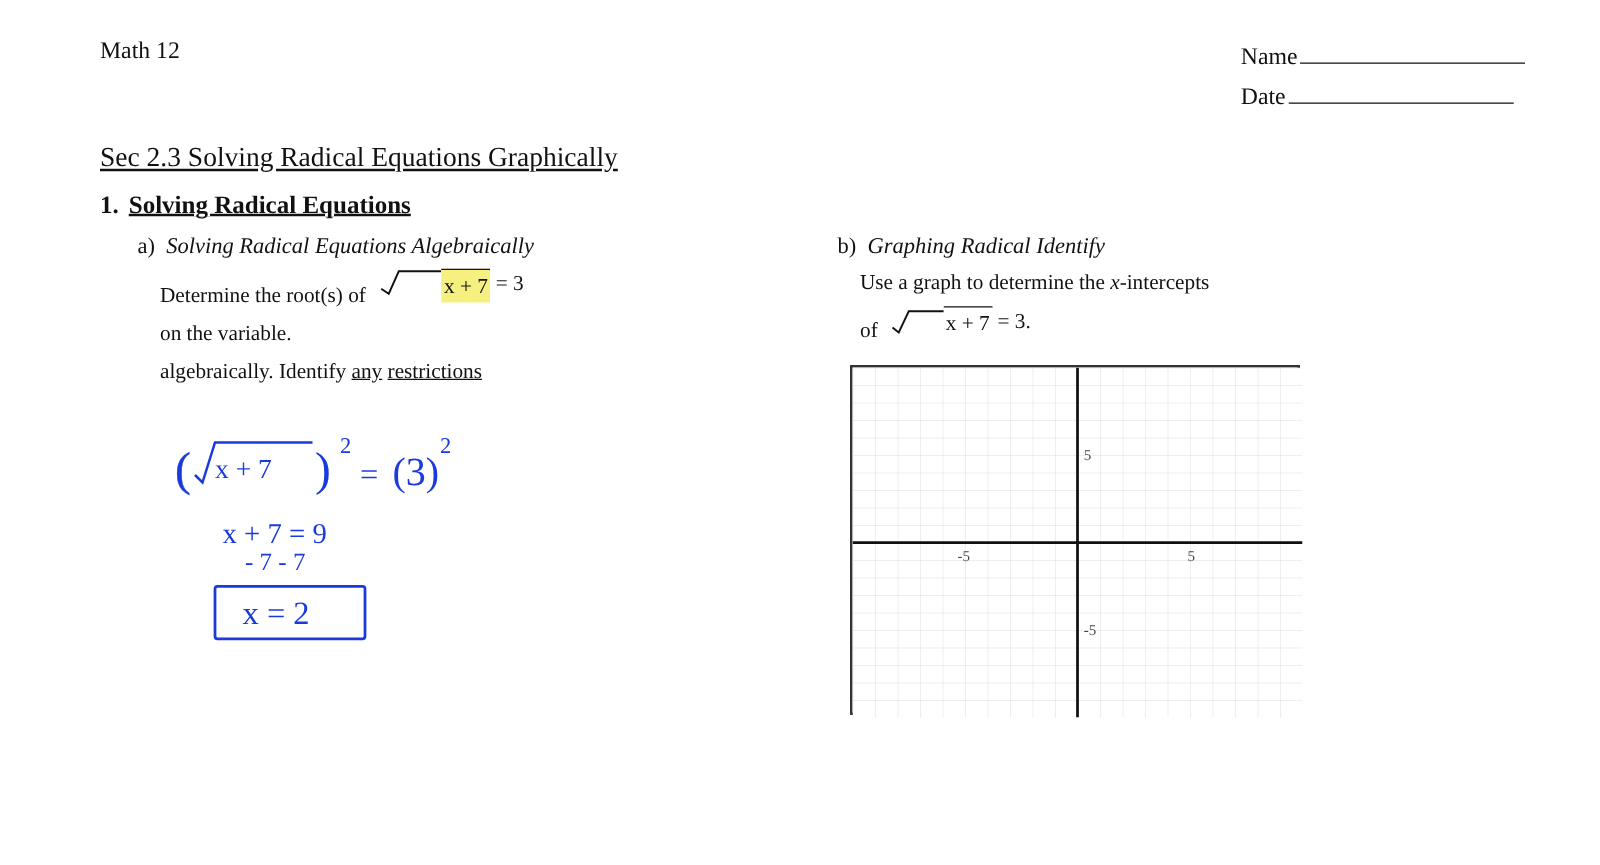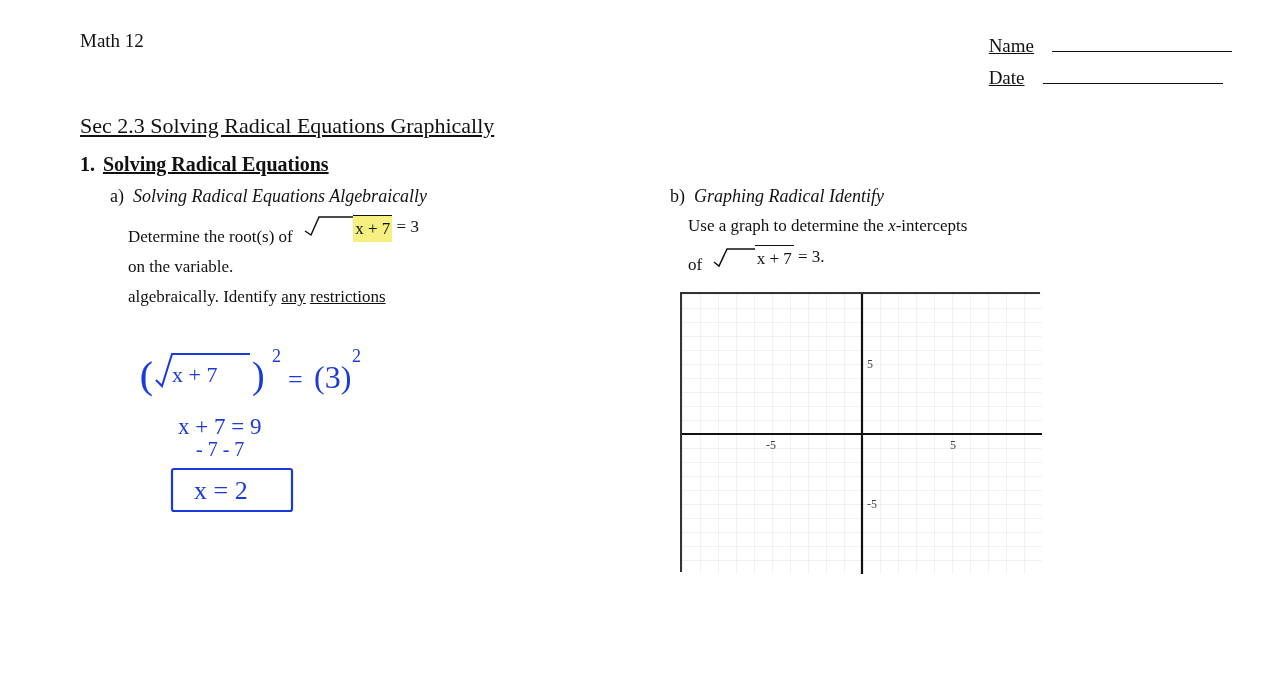--- a/index.html
+++ b/index.html
@@ -9,42 +9,41 @@
       font-size: 18px;
       color: #111;
       width: 1280px;
       min-height: 692px;
       overflow: hidden;
     }
     .page {
       width: 1280px;
       min-height: 692px;
       background: #fff;
-      padding: 30px 48px 30px 80px;
+      padding: 30px 60px 30px 80px;
       position: relative;
     }
     .header-row {
       display: flex;
       justify-content: space-between;
       align-items: flex-start;
       margin-bottom: 18px;
     }
     .math12 {
       font-size: 19px;
     }
     .name-date {
       text-align: left;
       font-size: 19px;
       line-height: 1.7;
     }
     .name-line, .date-line {
       display: flex;
       align-items: baseline;
-      gap: 18px;
-      text-decoration: underline;
+      gap: 2px;
     }
     .underline-field {
       display: inline-block;
       border-bottom: 1.5px solid #111;
       width: 180px;
       height: 18px;
     }
     .section-title {
       font-size: 22px;
       font-weight: normal;

